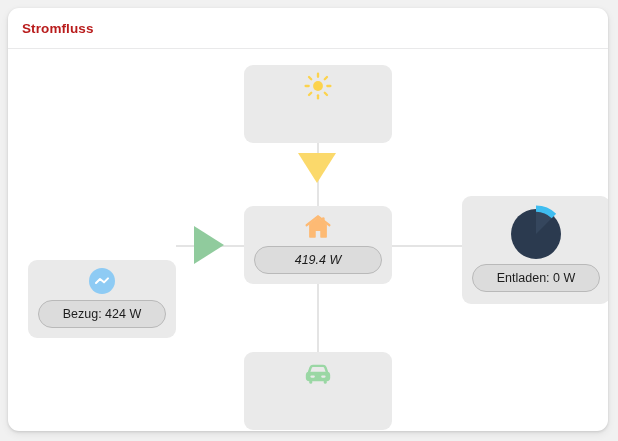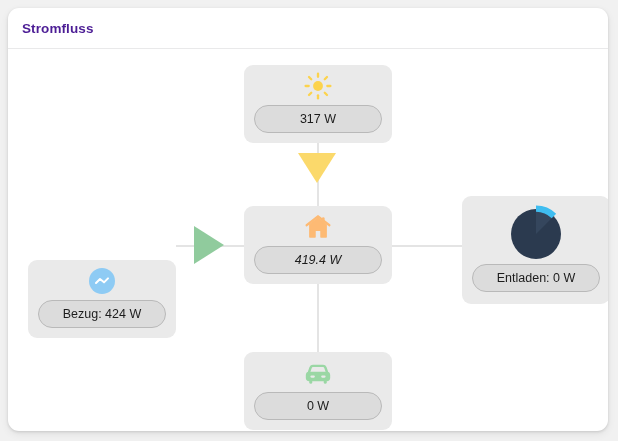--- a/index.html
+++ b/index.html
@@ -35,21 +35,21 @@
     height: 41px;
     border-bottom: 1px solid #e9e9ea;
     box-sizing: border-box;
   }
   .panel-title {
     position: absolute;
     left: 14px;
     top: 13px;
     font-size: 13.5px;
     font-weight: bold;
-    color: #4c1d95;
+    color: #b91c1c;
     letter-spacing: 0.1px;
   }
 
   .flow-area {
     position: absolute;
     left: 0;
     top: 41px;
     width: 600px;
     height: 382px;
   }
@@ -178,21 +178,20 @@
           <line x1="12" y1="1.4" x2="12" y2="4"></line>
           <line x1="12" y1="20" x2="12" y2="22.6"></line>
           <line x1="1.4" y1="12" x2="4" y2="12"></line>
           <line x1="20" y1="12" x2="22.6" y2="12"></line>
           <line x1="4.3" y1="4.3" x2="6.2" y2="6.2"></line>
           <line x1="17.8" y1="17.8" x2="19.7" y2="19.7"></line>
           <line x1="4.3" y1="19.7" x2="6.2" y2="17.8"></line>
           <line x1="17.8" y1="6.2" x2="19.7" y2="4.3"></line>
         </svg>
       </div>
-      <div class="node-value">317 W</div>
     </div>
 
     <div class="node" id="node-grid">
       <div class="node-icon">
         <span class="grid-badge">
           <svg class="icon-svg" width="16" height="16" viewBox="0 0 24 24" fill="none" stroke="#ffffff" stroke-width="3" stroke-linecap="round" stroke-linejoin="round">
             <path d="M3 15 L9 9 L15 14 L21 8"></path>
           </svg>
         </span>
       </div>
@@ -227,17 +226,16 @@
       <div class="node-icon">
         <svg class="icon-svg" width="30" height="30" viewBox="0 0 24 24" fill="none" stroke="#9ad7a4" stroke-width="1.9" stroke-linecap="round" stroke-linejoin="round">
           <path d="M4.5 12.2 L6.1 7.6 A2 2 0 0 1 8 6.3 L16 6.3 A2 2 0 0 1 17.9 7.6 L19.5 12.2"></path>
           <rect x="3.2" y="12" width="17.6" height="5.6" rx="1.8" fill="#9ad7a4" stroke="#9ad7a4"></rect>
           <line x1="6.2" y1="17.8" x2="6.2" y2="19.4" stroke-width="2.4"></line>
           <line x1="17.8" y1="17.8" x2="17.8" y2="19.4" stroke-width="2.4"></line>
           <line x1="6.8" y1="14.8" x2="8.6" y2="14.8" stroke="#eaeaea" stroke-width="1.8"></line>
           <line x1="15.4" y1="14.8" x2="17.2" y2="14.8" stroke="#eaeaea" stroke-width="1.8"></line>
         </svg>
       </div>
-      <div class="node-value">0 W</div>
     </div>
 
   </div>
 </div>
 
 </body></html>

